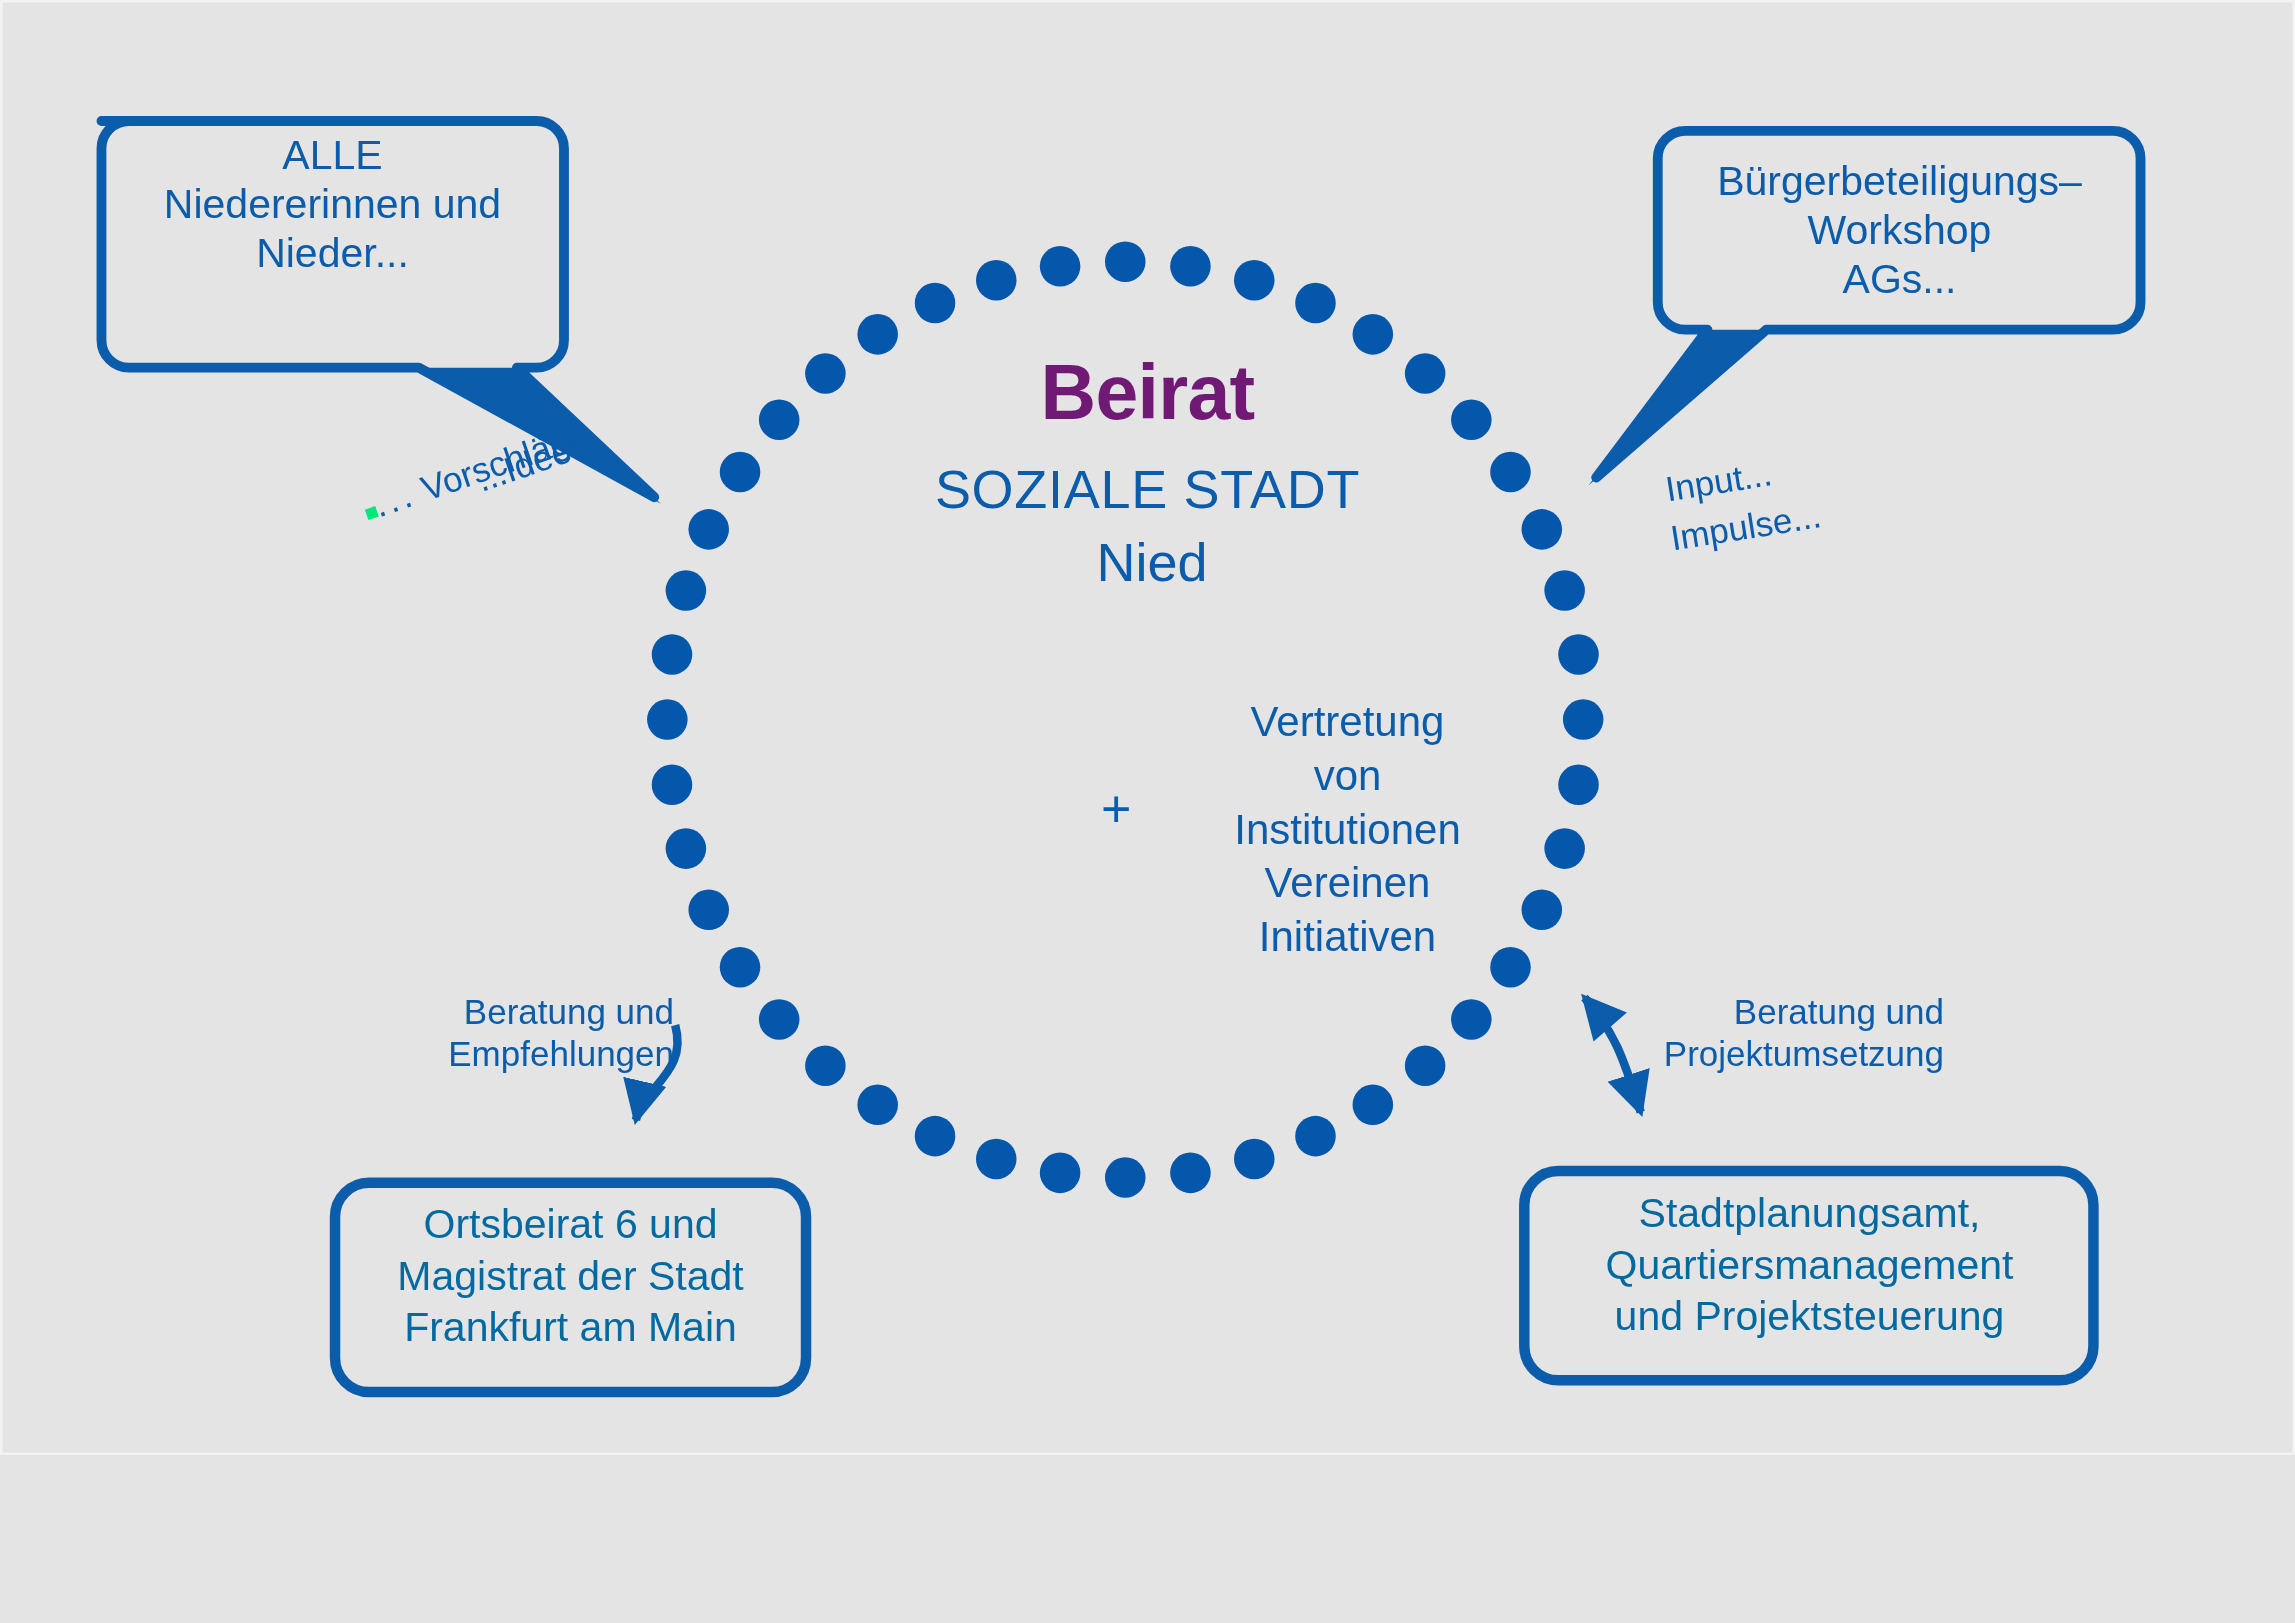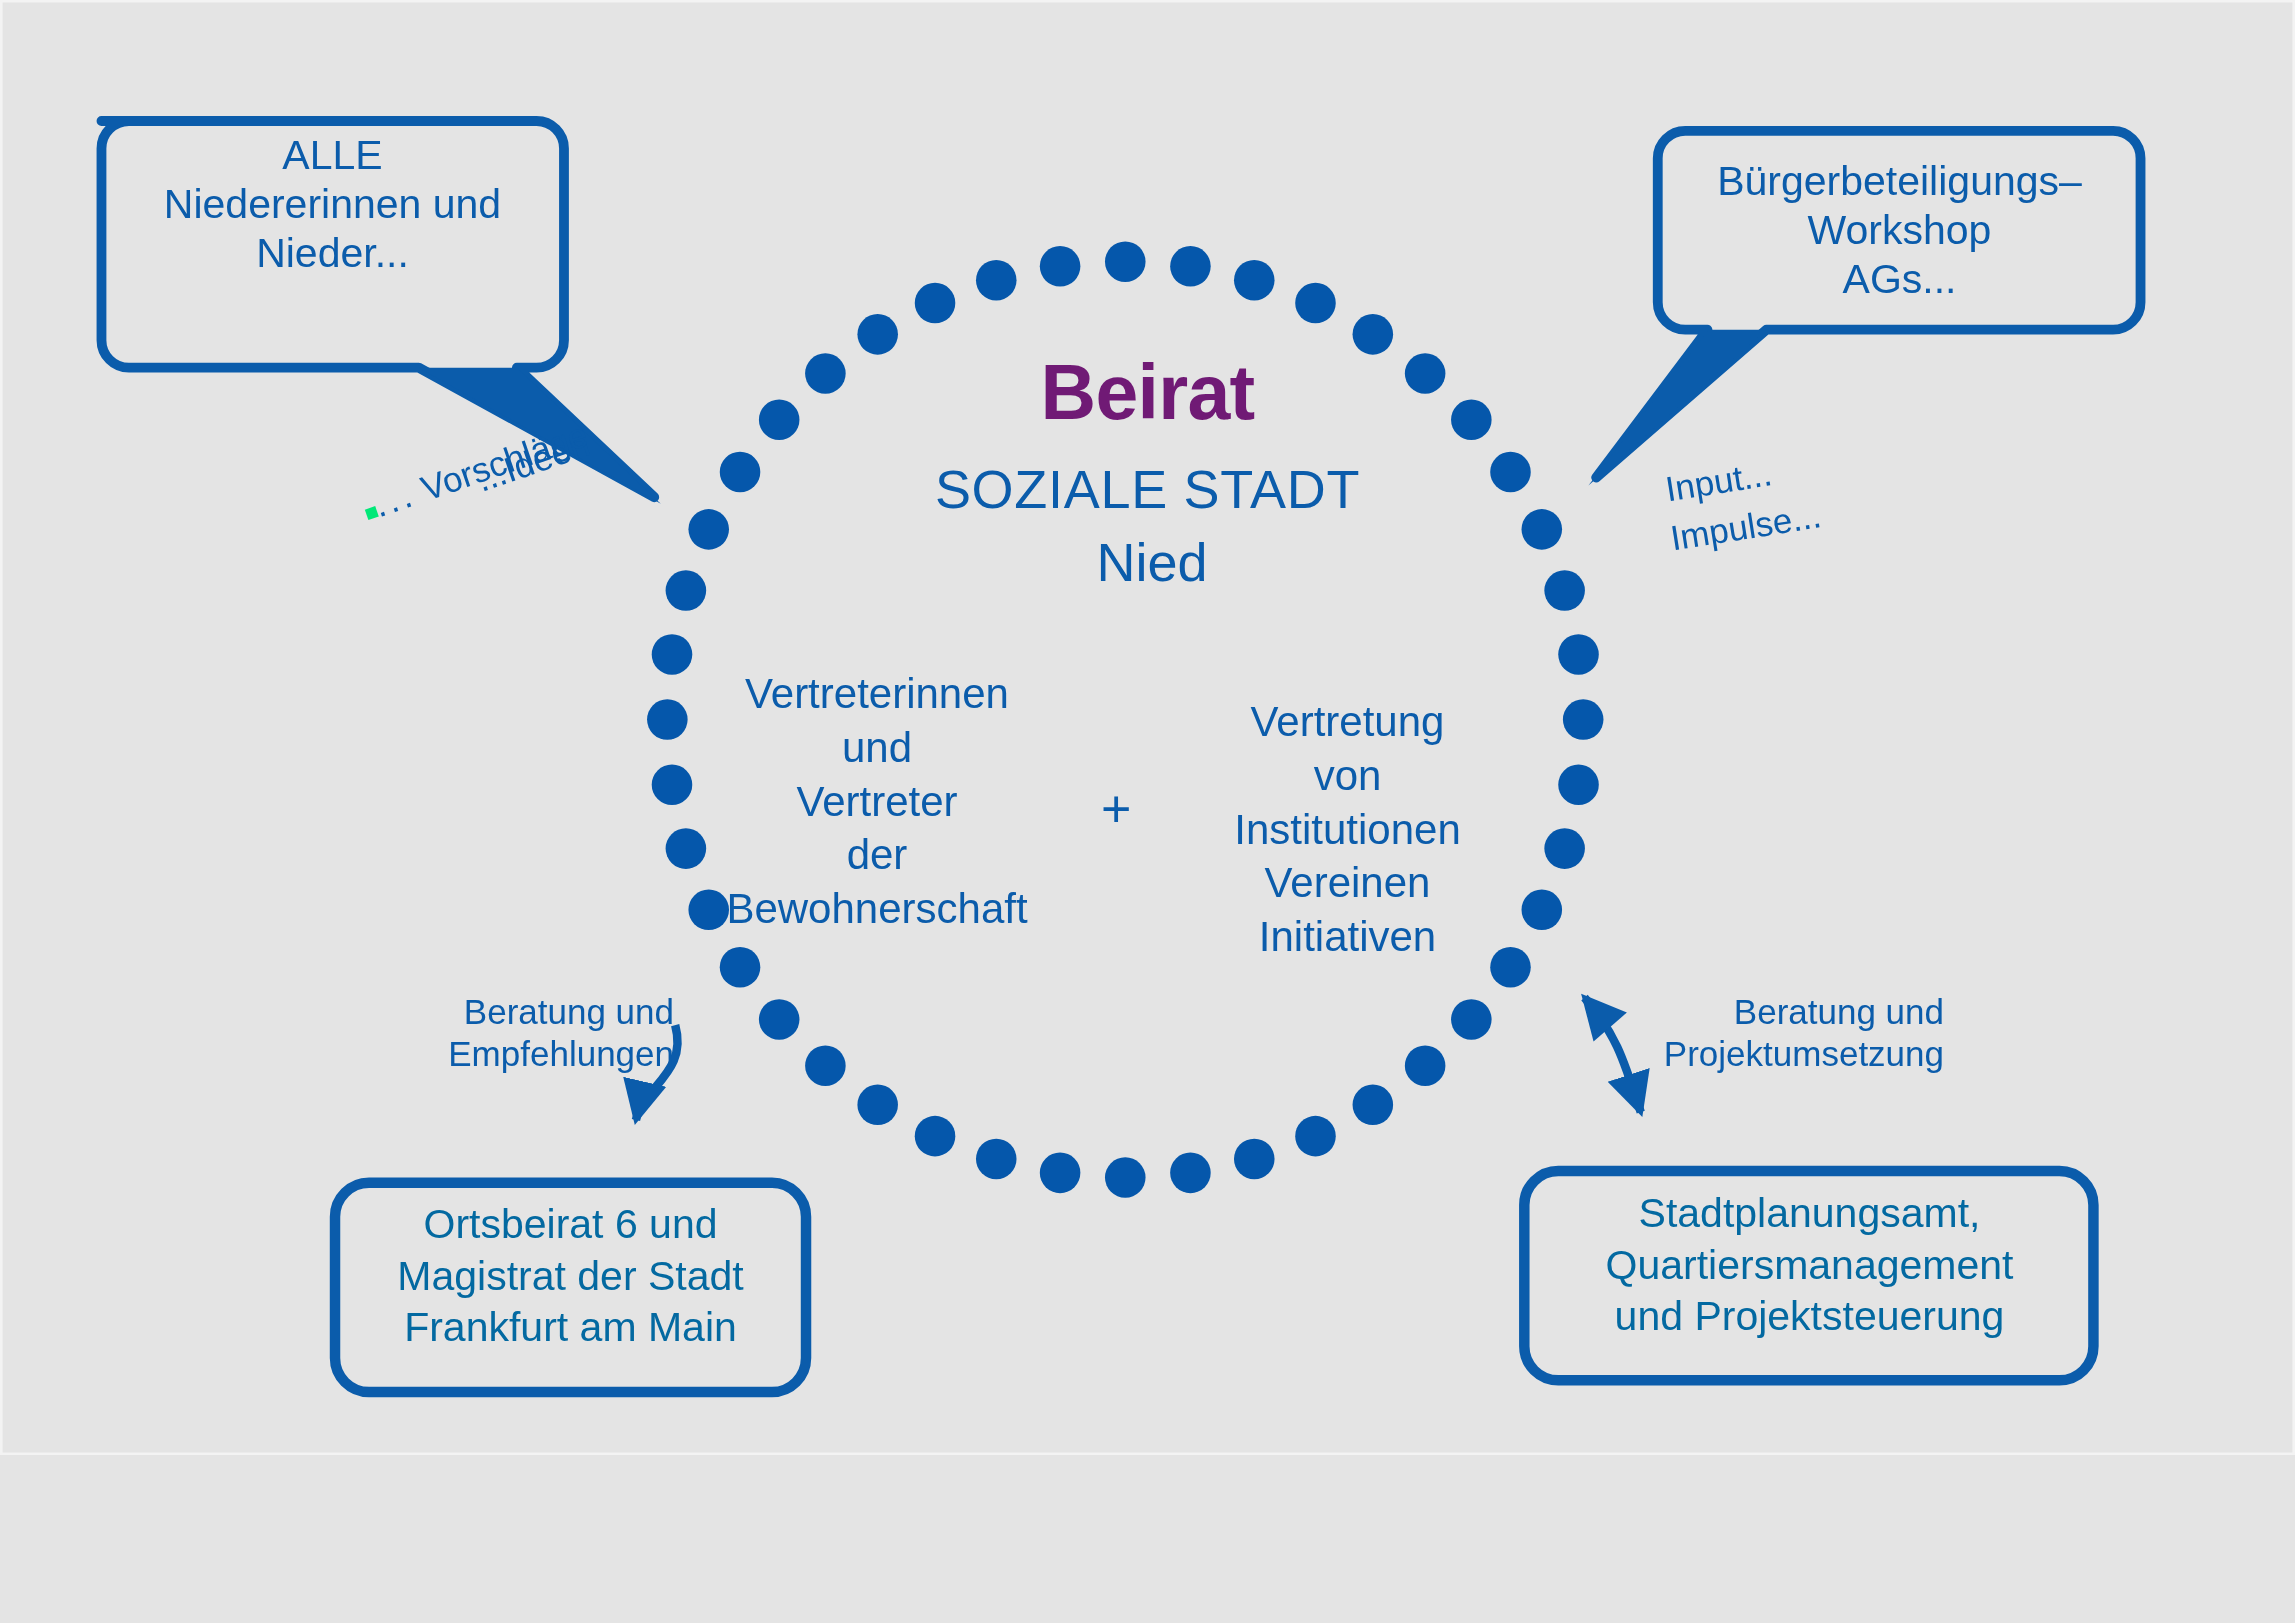--- a/index.html
+++ b/index.html
@@ -244,25 +244,20 @@
   <div class="bubble-text" style="left:1658px; top:157px; width:483px;">
     <div>Bürgerbeteiligungs–</div>
     <div>Workshop</div>
     <div>AGs...</div>
   </div>
 
   <div class="center-title" style="top:348px;">Beirat</div>
   <div class="center-sub1" style="top:458px;">SOZIALE STADT</div>
   <div class="center-sub2" style="top:531px;padding-left:9px;">Nied</div>
 
-  <div class="col" style="left:694px; top:667px; width:366px;">Vertreterinnen
-und
-Vertreter
-der
-Bewohnerschaft</div>
   <div class="plus" style="left:1101px; top:779px;">+</div>
   <div class="col" style="left:1184px; top:667px; width:327px;margin-top:28px;">Vertretung
 von
 Institutionen
 Vereinen
 Initiativen</div>
 
 
   <div class="rot" style="left:470px; top:458px; transform: rotate(-19deg);">...Ideen</div>
   <div class="rot" style="left:357px; top:487px; transform: rotate(-19deg);">

